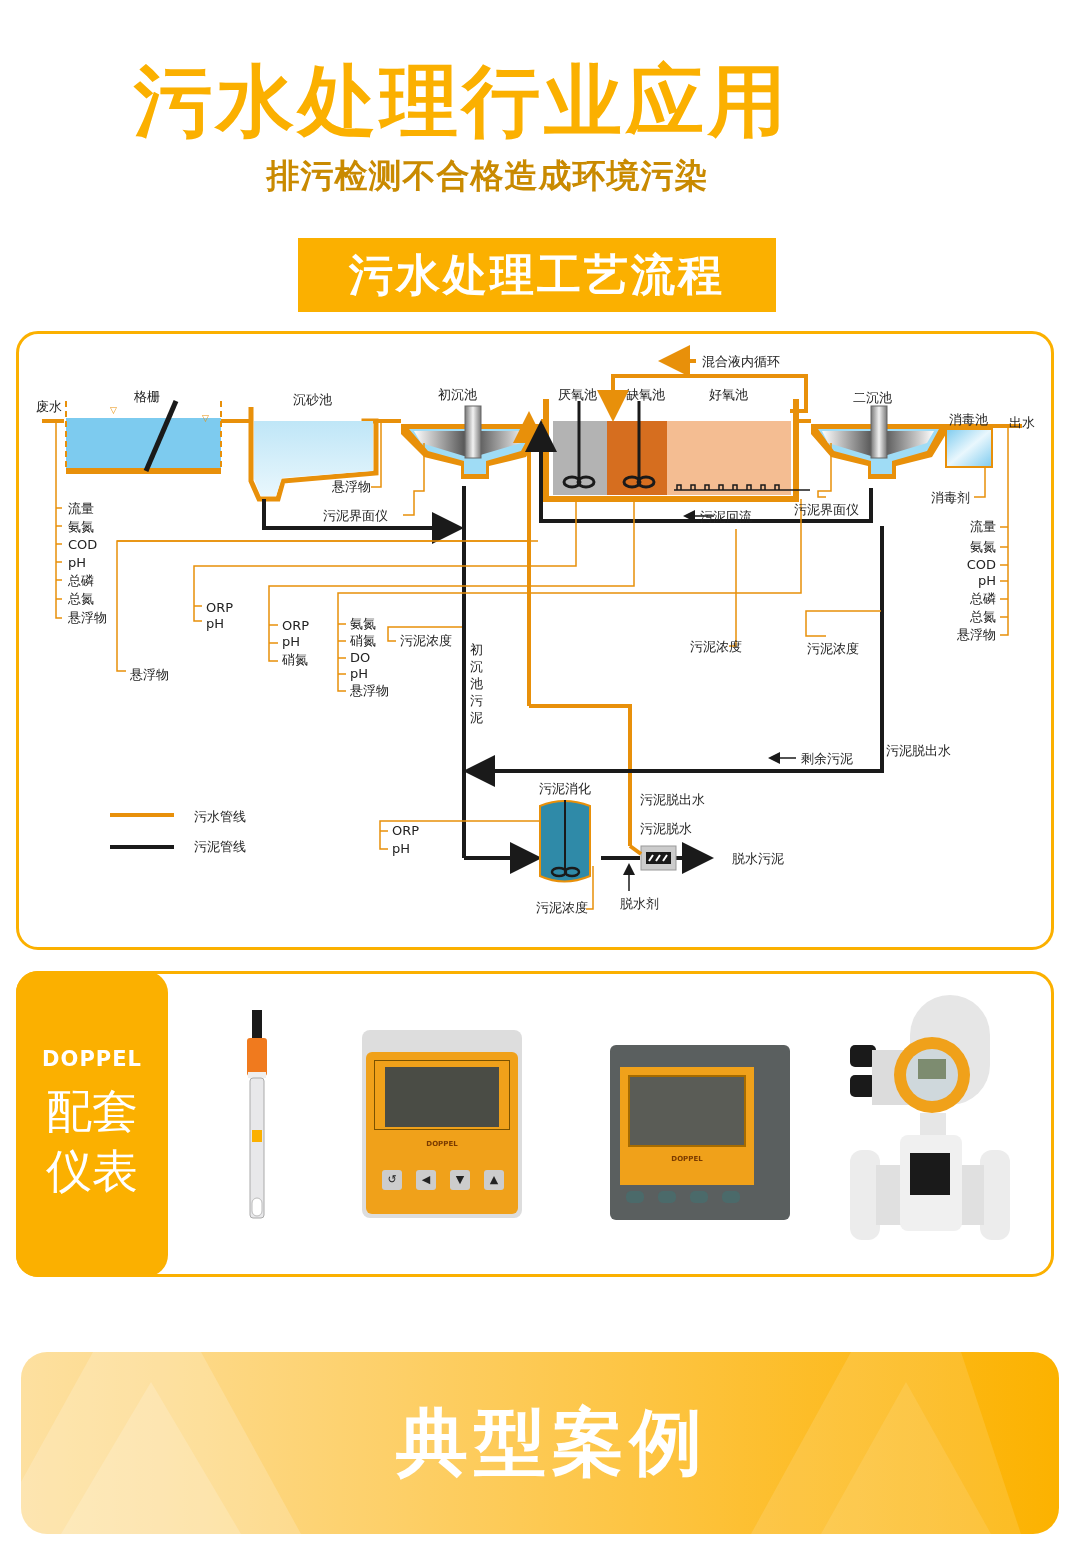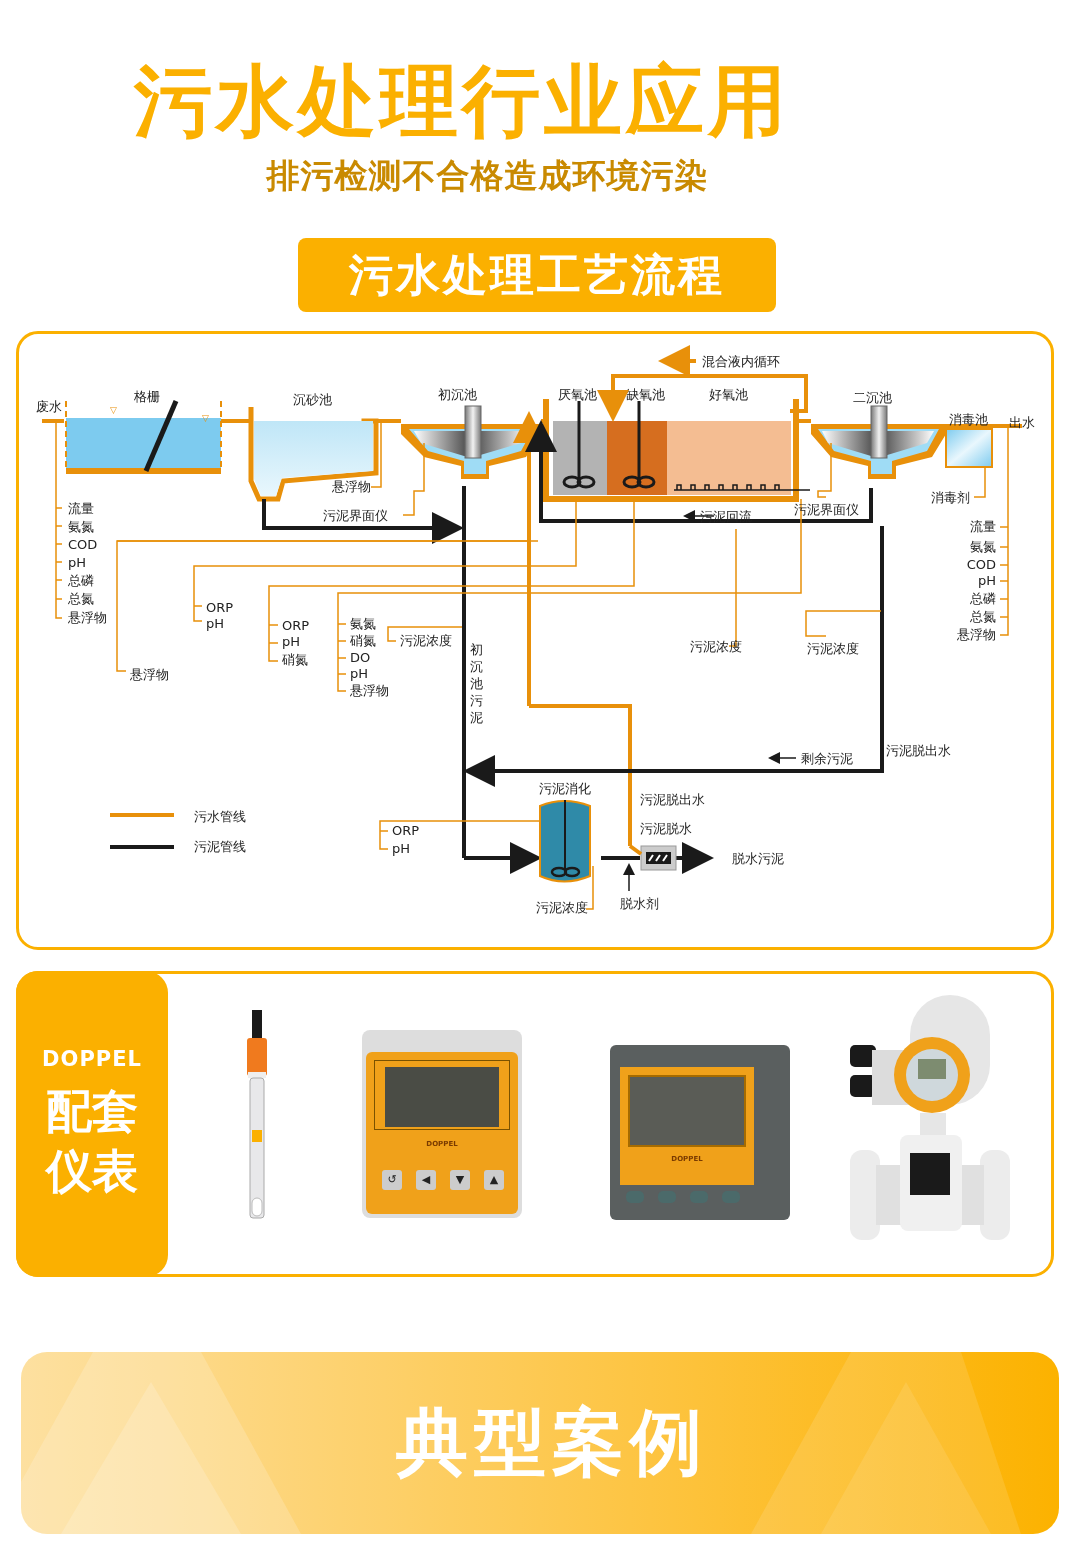--- a/index.html
+++ b/index.html
@@ -9,21 +9,21 @@
   .main-title {
     position: absolute; left: 0; top: 50px; width: 924px; text-align: center;
     font-size: 78px; font-weight: bold; color: #fbb000; letter-spacing: 4px;
   }
   .sub-title {
     position: absolute; left: 0; top: 154px; width: 954px; text-align: center;
     font-size: 33px; font-weight: bold; color: #c98a00; letter-spacing: 1px; padding-left: 21px;
   }
   .section-badge {
     position: absolute; left: 298px; top: 238px; width: 478px; height: 74px;
-    background: #fbb000; border-radius: 8px;
+    background: #fbb000; border-radius: 0;
     display: flex; align-items: center; justify-content: center;
     font-size: 44px; font-weight: bold; color: #ffffff; letter-spacing: 3px;
   }
 
   .diagram-frame {
     position: absolute; left: 16px; top: 331px; width: 1038px; height: 619px;
     border: 3px solid #fbb000; border-radius: 22px; background: #fff;
   }
   .diagram-svg { position: absolute; left: 16px; top: 331px; width: 1038px; height: 619px; }
   .diagram-svg text { font-family: "DejaVu Sans", sans-serif; font-size: 13px; fill: #222; }
@@ -32,21 +32,21 @@
     position: absolute; left: 16px; top: 971px; width: 1038px; height: 306px;
     border: 3px solid #fbb000; border-radius: 22px; background: #fff; overflow: hidden;
   }
   .instruments-side {
     position: absolute; left: 16px; top: 971px; width: 152px; height: 306px;
     background: #fbb000; border-radius: 22px;
     display: flex; flex-direction: column; align-items: center; justify-content: center;
     color: #fff;
   }
   .brand { font-size: 21px; font-weight: bold; letter-spacing: 1px; margin-bottom: 10px; }
-  .side-title { font-size: 46px; font-weight: bold; line-height: 60px; text-align: right; }
+  .side-title { font-size: 46px; font-weight: normal; line-height: 60px; text-align: right; }
 
   .product { position: absolute; }
 
   .cases-banner {
     position: absolute; left: 21px; top: 1352px; width: 1038px; height: 182px;
     border-radius: 26px; overflow: hidden;
     background: linear-gradient(90deg, #fde0a0 0%, #fdd06a 35%, #fdc23a 65%, #fcb200 100%);
     display: flex; align-items: center; justify-content: center; padding-left: 24px;
   }
   .cases-banner .tri { position: absolute; bottom: 0; }

